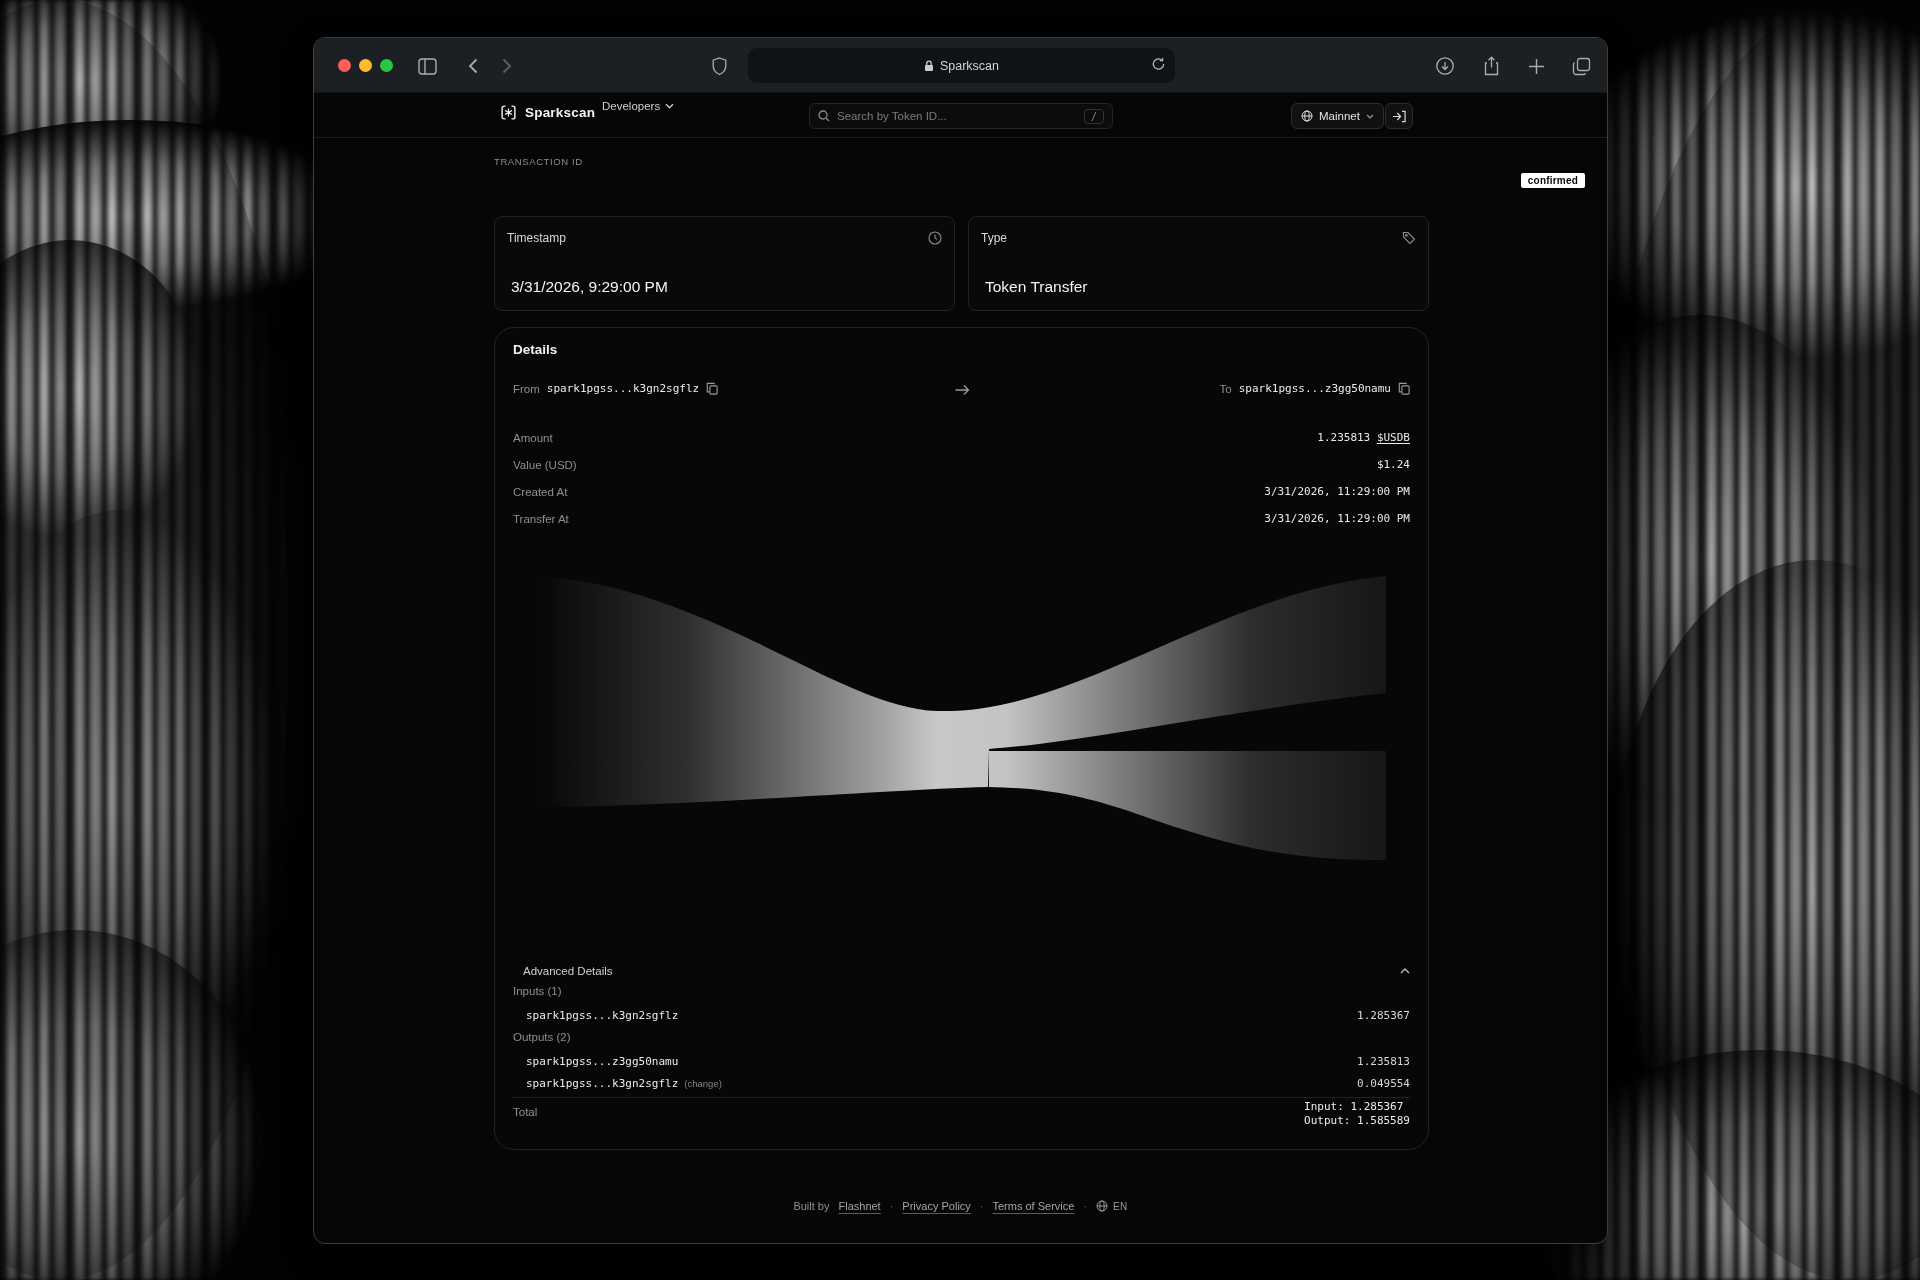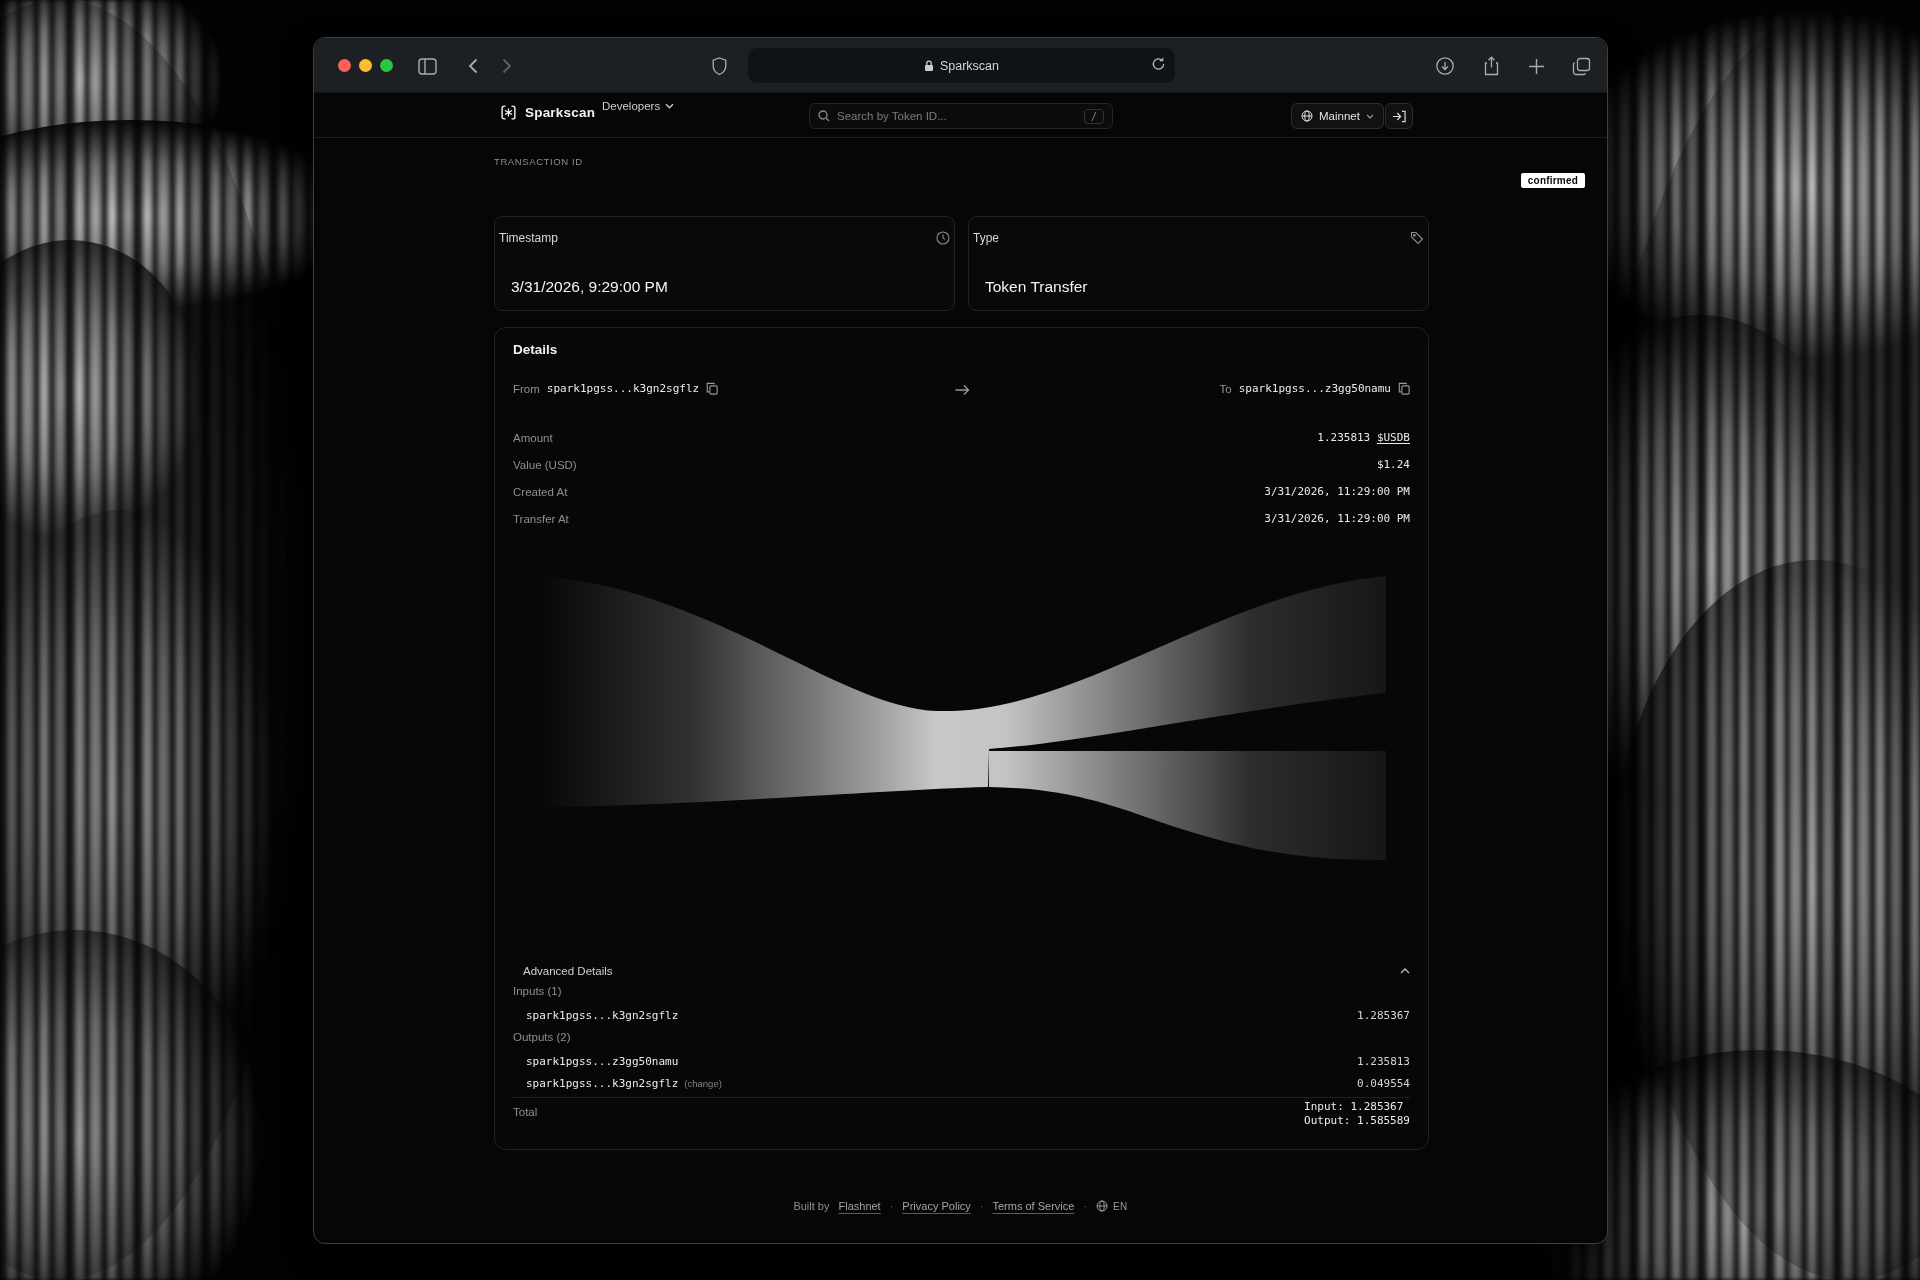--- a/index.html
+++ b/index.html
@@ -57,29 +57,29 @@
   .tx-hash-row { position:absolute; left:0; top:33px; height:24px; display:flex;
     align-items:center; gap:10px; }
   .tx-hash { font-size:15px; color:#f3f3f3; letter-spacing:0; }
   .copy-ic { color:#9a9a9a; display:flex; }
   .status-badge { position:absolute; right:0; top:35px; background:#fff; color:#0a0a0a;
     font-size:10px; font-weight:600; padding:2px 7px; border-radius:2px;
     letter-spacing:.2px; }
 
   .cards-row { position:absolute; left:0; top:78px; width:935px; height:95px; }
   .info-card { position:absolute; top:0; width:461px; height:95px; background:#090909;
-    border:1px solid #232323; border-radius:8px; padding:14px 4px; }
+    border:1px solid #232323; border-radius:8px; padding:14px 12px; }
   .info-card .card-head { display:flex; justify-content:space-between;
     align-items:flex-start; color:#d8d8d8; font-size:12px; font-weight:500; }
   .info-card .card-head .ic { color:#8d8d8d; }
   .info-card .card-value { position:absolute; left:16px; bottom:14px; color:#f4f4f4;
     font-size:15.5px; }
 
   .details-card { position:absolute; left:0; top:189px; width:935px; height:823px;
-    background:#070707; border:1px solid #232323; border-radius:12px; }
+    background:#070707; border:1px solid #232323; border-radius:20px; }
   .d-title { position:absolute; left:18px; top:14px; font-size:13.5px; font-weight:700;
     color:#f0f0f0; }
   .d-fromto { position:absolute; left:18px; right:18px; top:54px; height:18px; }
   .addr-group { display:flex; align-items:center; gap:7px; position:absolute; top:0; }
   .addr-label { color:#8f8f8f; font-size:11.5px; }
   .addr { color:#ececec; font-size:11px; }
   .flow-arrow { position:absolute; left:50%; top:0; transform:translateX(-50%);
     color:#9a9a9a; }
   .kv { position:absolute; left:18px; right:18px; top:96px; }
   .kv-row { height:27px; display:flex; align-items:center; justify-content:space-between; }

